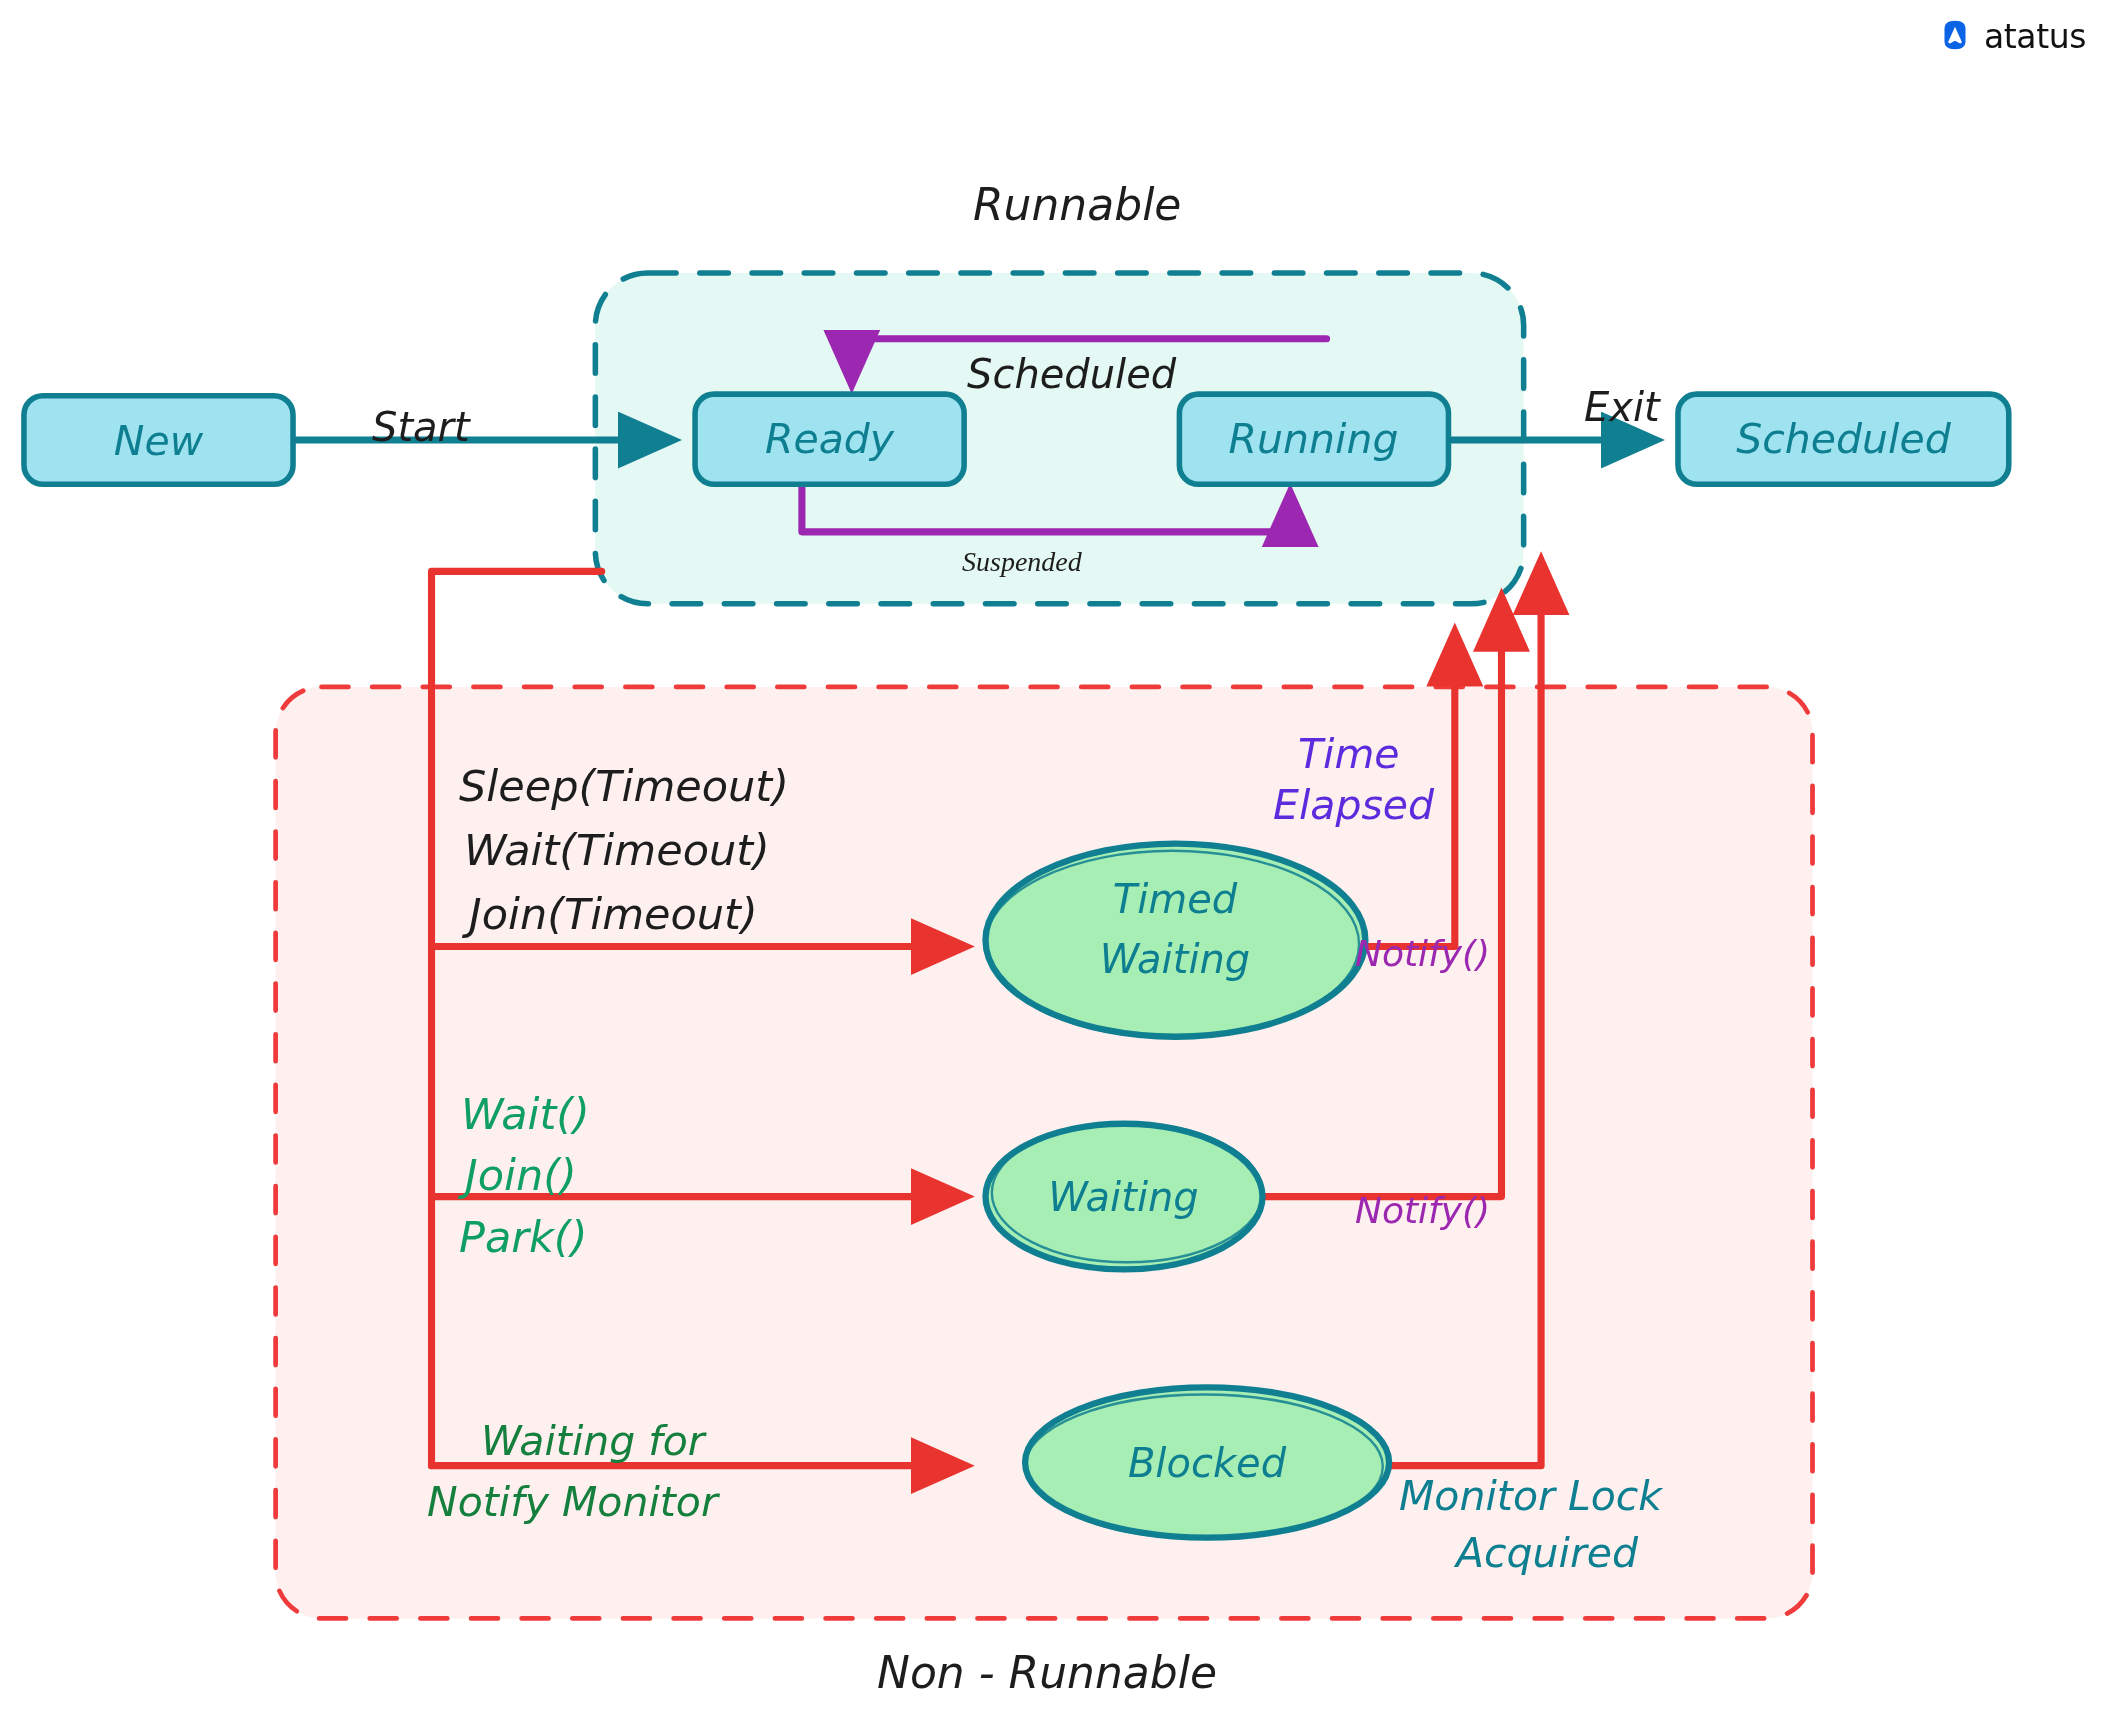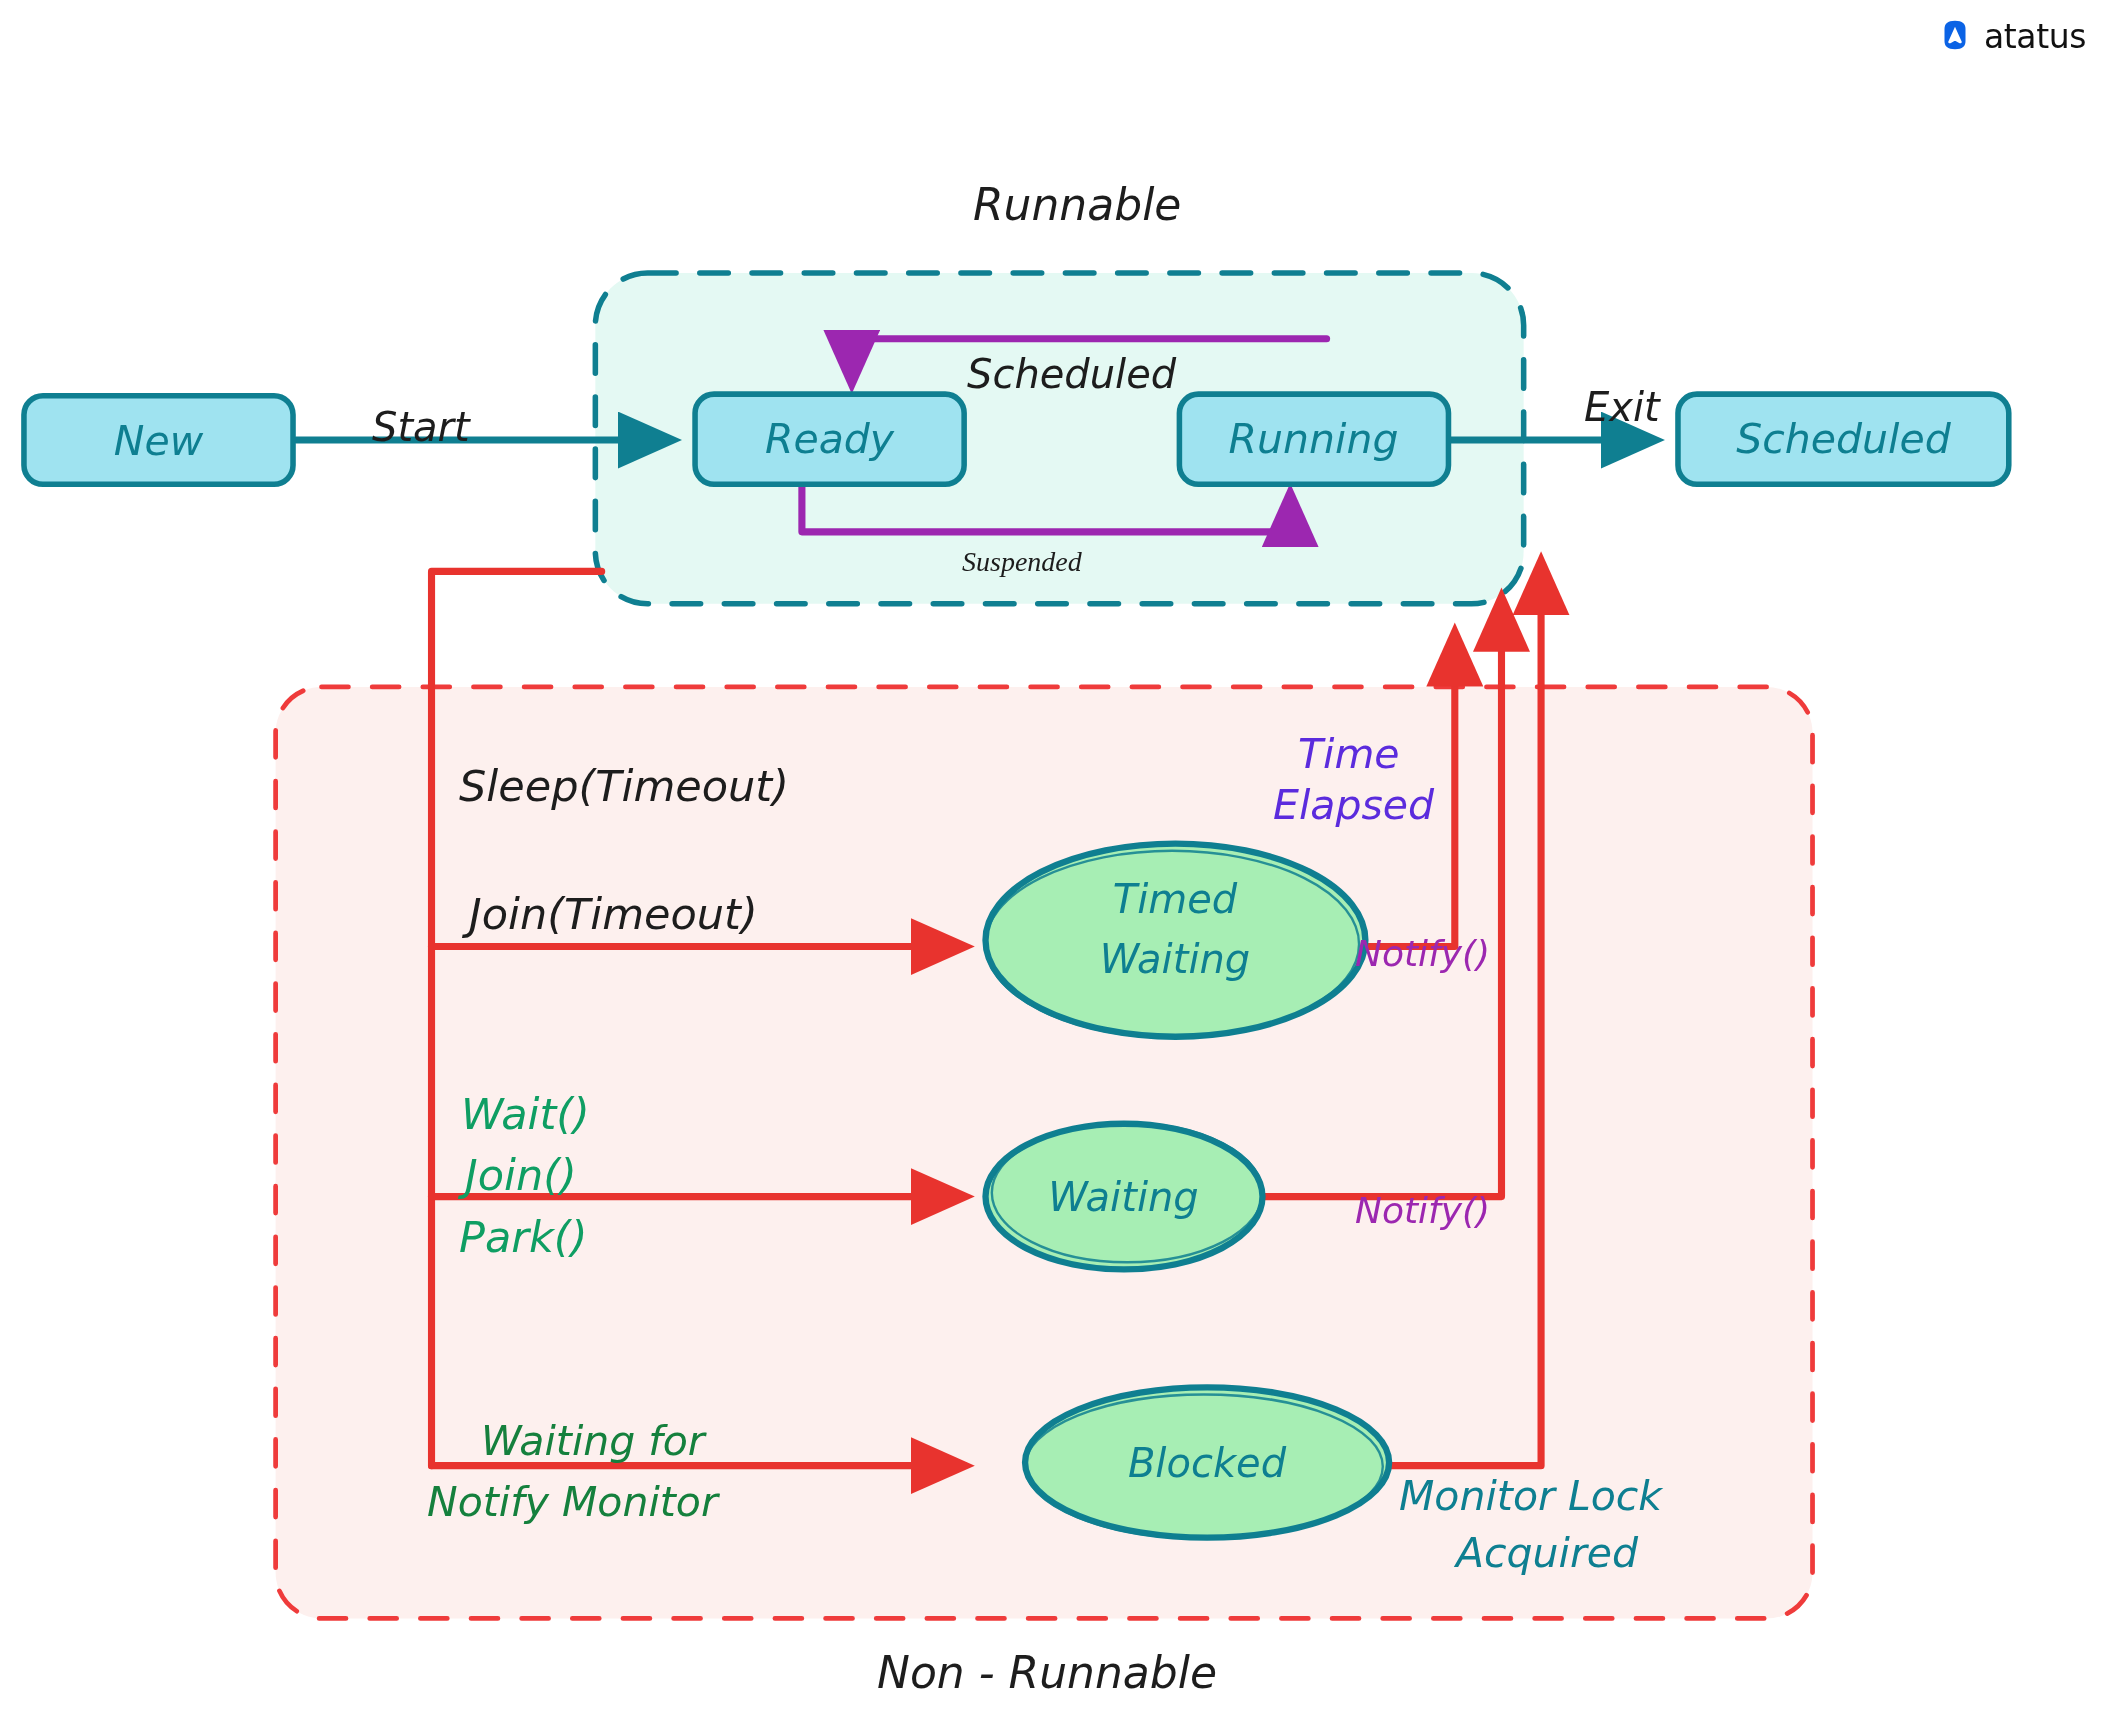--- a/index.html
+++ b/index.html
@@ -185,20 +185,21 @@
 
   <div class="lbl hand black" style="left:372px; top:385px; font-size:40px;margin-top:20px;">Start</div>
 
   <div class="lbl hand black" style="left:967px; top:352px; font-size:40px;">Scheduled</div>
 
   <div class="lbl hand black" style="left:962px; top:546px; font-size:28px;font-family:Liberation Serif, serif;">Suspended</div>
 
   <div class="lbl hand black" style="left:1584px; top:385px; font-size:40px;">Exit</div>
 
   <div class="lbl hand black" style="left:459px; top:762px; font-size:43px;">Sleep(Timeout)</div>
+  <div class="lbl hand black" style="left:464px; top:826px; font-size:43px;">Wait(Timeout)</div>
   <div class="lbl hand black" style="left:469px; top:890px; font-size:43px;">Join(Timeout)</div>
 
   <div class="lbl hand green" style="left:461px; top:1090px; font-size:43px;">Wait()</div>
   <div class="lbl hand green" style="left:465px; top:1151px; font-size:43px;">Join()</div>
   <div class="lbl hand green" style="left:459px; top:1213px; font-size:43px;">Park()</div>
 
   <div class="lbl hand blue" style="left:481px; top:1419px; font-size:41px;">Waiting for</div>
   <div class="lbl hand blue" style="left:427px; top:1480px; font-size:41px;">Notify Monitor</div>
 
   <div class="lbl hand violet" style="left:1298px; top:732px; font-size:41px;">Time</div>

